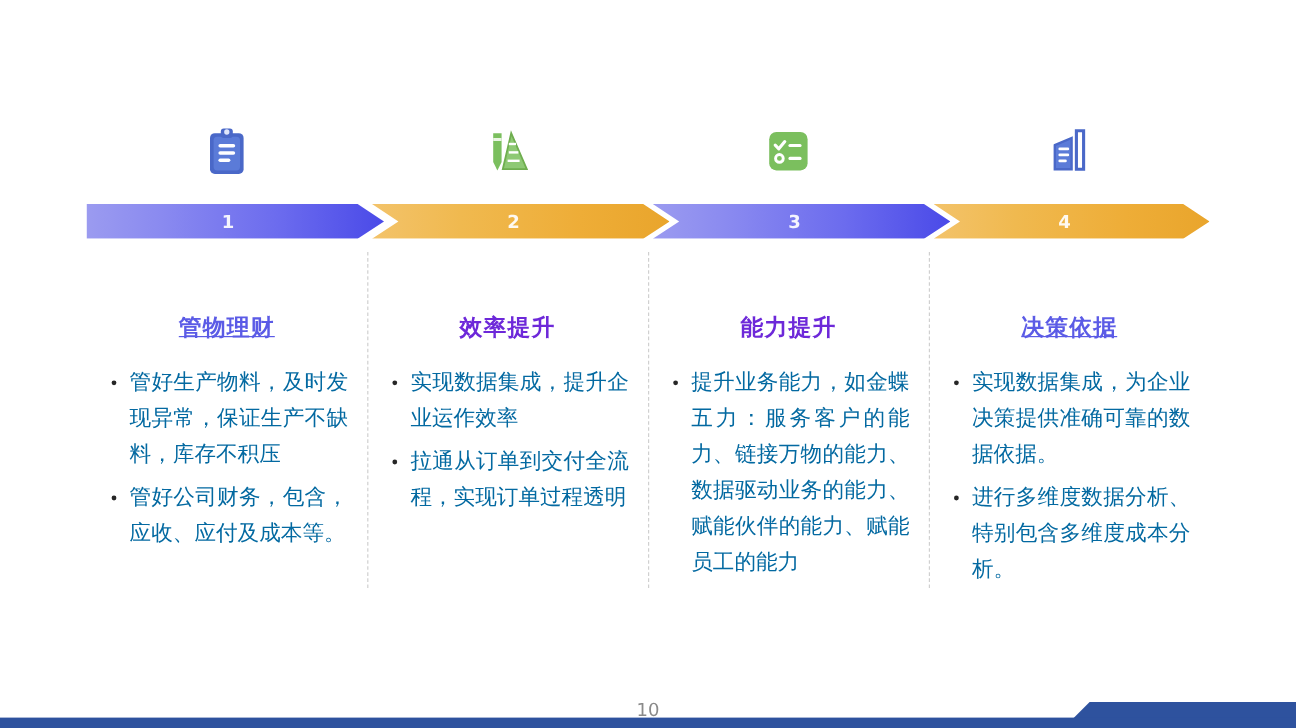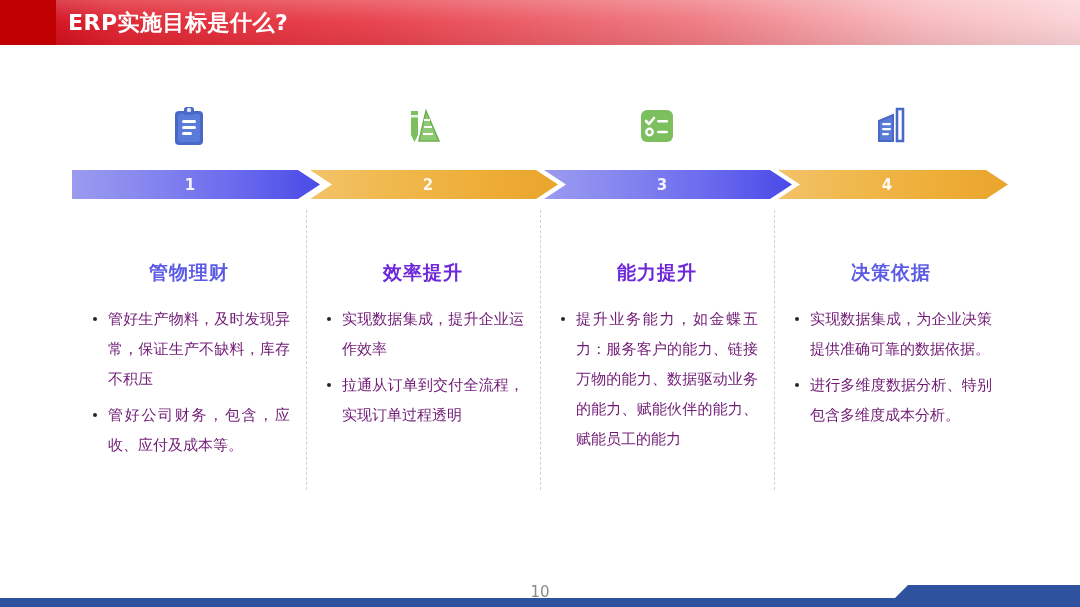--- a/index.html
+++ b/index.html
@@ -145,35 +145,35 @@
   }
 
   
   .col-heading {
     margin-top: 103px;
     text-align: center;
     font-size: 19px;
     font-weight: bold;
     letter-spacing: 1px;
   }
-  .col-heading.purple { color: #5b5be6; }
+  .col-heading.purple { color: #5b5be6; text-decoration: underline; }
   .col-heading.orange { color: #6d28d9; }
 
   .bullets {
     margin: 18px 0 0 0;
     padding: 0 16px 0 14px;
     list-style: none;
   }
   .bullets li {
     position: relative;
     padding-left: 22px;
     margin-bottom: 6px;
-    font-size: 15px;
+    font-size: 18px;
     line-height: 30px;
-    color: #701a75;
+    color: #0369a1;
     text-align: justify;
   }
   .bullets li::before {
     content: "";
     position: absolute;
     left: 7px;
     top: 13px;
     width: 4px;
     height: 4px;
     border-radius: 50%;
@@ -206,24 +206,20 @@
     height: 22px;
     background: #2e529e;
     clip-path: polygon(26px 100%, 48px 0, 220px 0, 220px 100%);
   }
 </style>
 </head>
 <body>
 
 <div id="slide">
 
-  <div class="title-bar">
-    <div class="title-left-block"></div>
-    <div class="title-text">ERP实施目标是什么?</div>
-  </div>
 
   <div class="columns">
 
     <div class="column">
       <div class="icon-wrap">
         <svg width="40" height="42" viewBox="0 0 40 42">
           <rect x="6" y="6" width="28" height="34" rx="4" fill="#4a68c8"></rect>
           <rect x="9" y="9" width="22" height="28" rx="3" fill="#5b7bd8"></rect>
           <rect x="15" y="2" width="10" height="8" rx="2.5" fill="#4a68c8"></rect>
           <circle cx="20" cy="5" r="2.2" fill="#dfe6fb"></circle>

